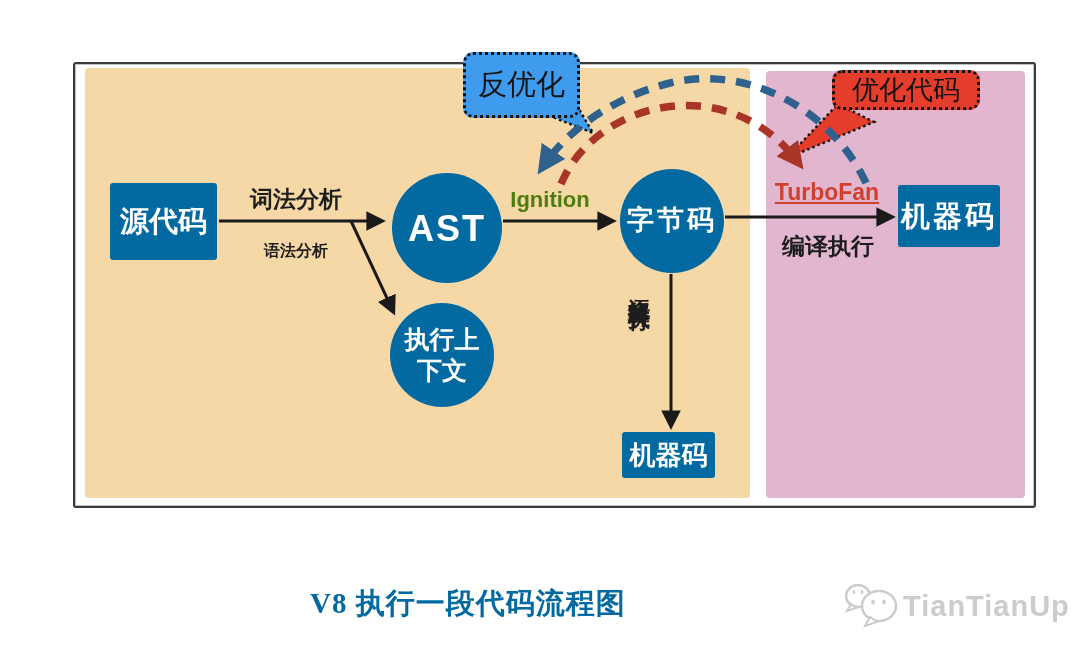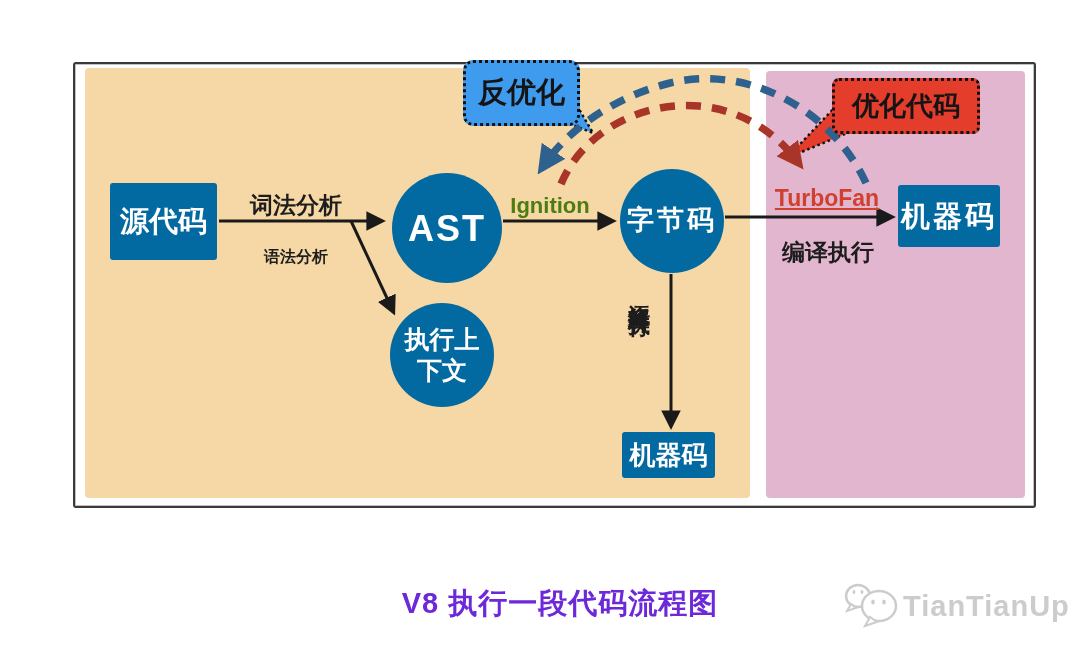--- a/index.html
+++ b/index.html
@@ -38,45 +38,45 @@
   .node-circle { border-radius: 50%; }
 
   .n-source  { left: 110px; top: 183px; width: 107px; height: 77px; font-size: 29px; }
   .n-ast     { left: 392px; top: 173px; width: 110px; height: 110px; font-size: 36px; letter-spacing: 2px; }
   .n-exec    { left: 390px; top: 303px; width: 104px; height: 104px; font-size: 25px; white-space: pre-line; }
   .n-byte    { left: 620px; top: 169px; width: 104px; height: 104px; font-size: 27px; letter-spacing: 3px; }
   .n-mc-bot  { left: 622px; top: 432px; width:  93px; height: 46px; font-size: 26px; }
   .n-mc-right{ left: 898px; top: 185px; width: 102px; height: 62px; font-size: 29px; letter-spacing: 3px; }
 
   
-  .lbl { color: #1d1d1d; font-weight: bold; text-align: center; margin-top: 6px; }
+  .lbl { color: #1d1d1d; font-weight: bold; text-align: center; }
   .lbl-lexical { left: 243px; top: 184px; width: 106px; font-size: 23px; }
   .lbl-syntax  { left: 243px; top: 241px; width: 106px; font-size: 16px; }
   .lbl-compile { left: 774px; top: 231px; width: 108px; font-size: 23px; }
   .lbl-ignition { left: 500px; top: 187px; width: 100px; font-size: 22px; color: #4d7c0f; }
   .lbl-turbofan { left: 772px; top: 179px; width: 110px; font-size: 23px; color: #d0402f; text-decoration: underline; }
   .lbl-interpret {
     left: 628px; top: 281px; width: 26px; height: 150px;
     font-size: 22px; writing-mode: vertical-rl; text-orientation: upright;
     letter-spacing: 2px; text-align: left;
   }
 
   
   .callout {
     border: 3px dotted #111111; border-radius: 10px;
     display: flex; align-items: center; justify-content: center;
-    font-weight: bold; color: #141414; margin-top: 8px;
+    font-weight: normal; color: #141414;
   }
   .c-deopt { left: 463px; top: 52px; width: 117px; height: 66px; background: #3e9bed; font-size: 29px; }
-  .c-opt   { left: 832px; top: 70px; width: 148px; height: 56px; background: #e53d2c; font-size: 27px; border-radius: 7px; }
+  .c-opt   { left: 832px; top: 70px; width: 148px; height: 40px; background: #e53d2c; font-size: 27px; }
 
   
   .caption {
-    left: 310px; top: 584px; width: 500px; text-align: center;
-    font-size: 29px; font-weight: 600; color: #6d28d9; letter-spacing: 1px;
+    left: 310px; top: 584px; width: 500px; text-align: left;
+    font-size: 29px; font-weight: 600; color: #0369a1; letter-spacing: 1px; font-family: Liberation Serif, serif;
   }
   .watermark-text {
     left: 903px; top: 590px; font-size: 29px; font-weight: 600;
     color: #cccccc; letter-spacing: 1px;
   }
 </style>
 </head>
 <body>
 
 <div class="abs frame"></div>

